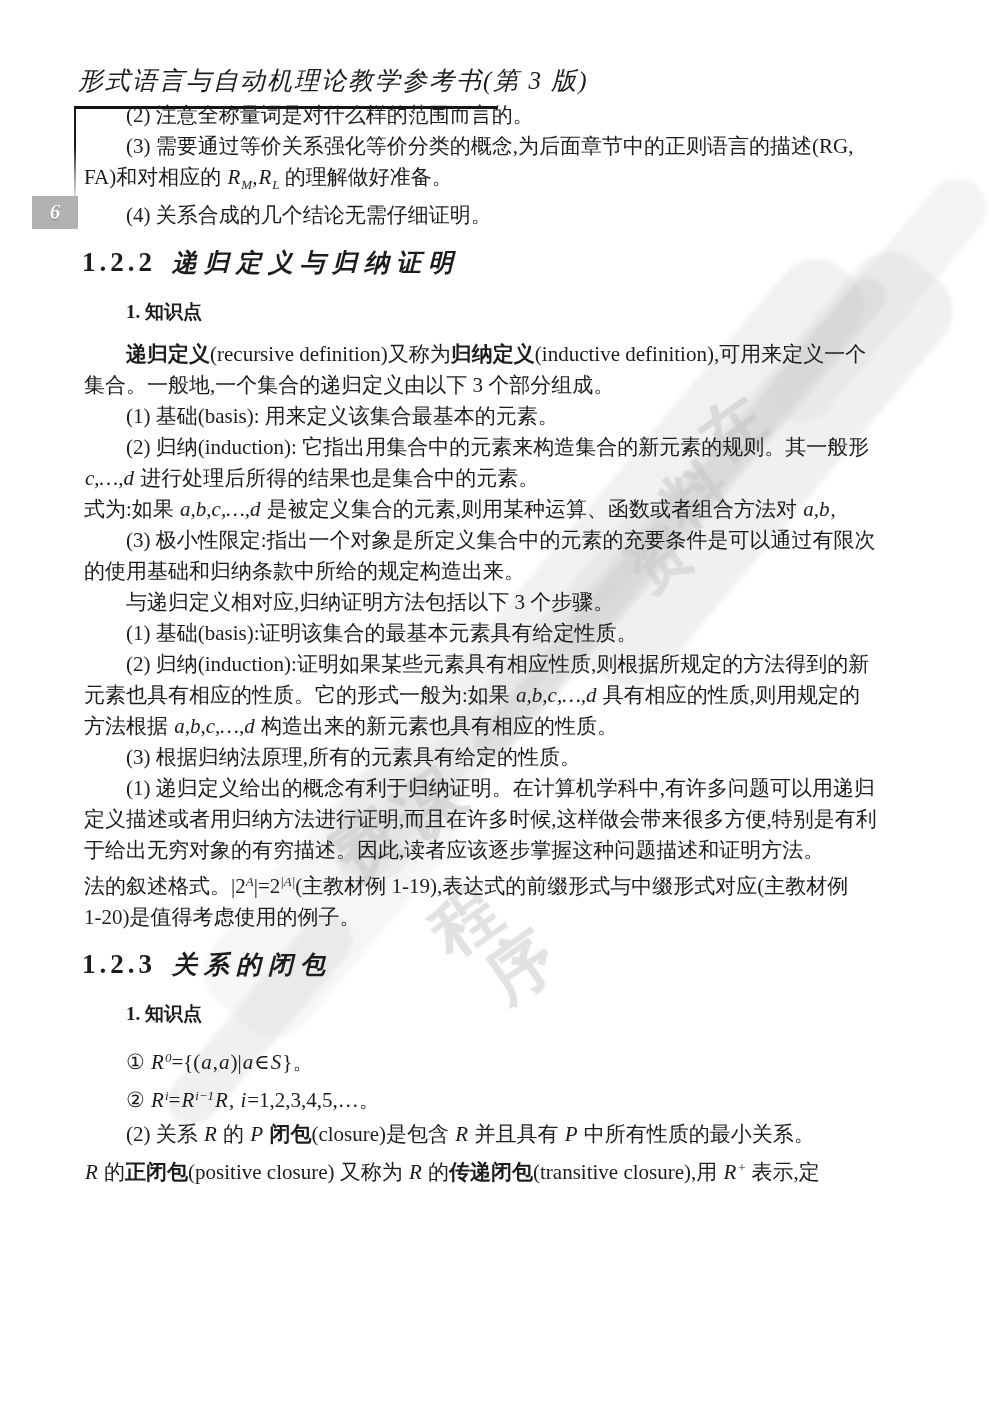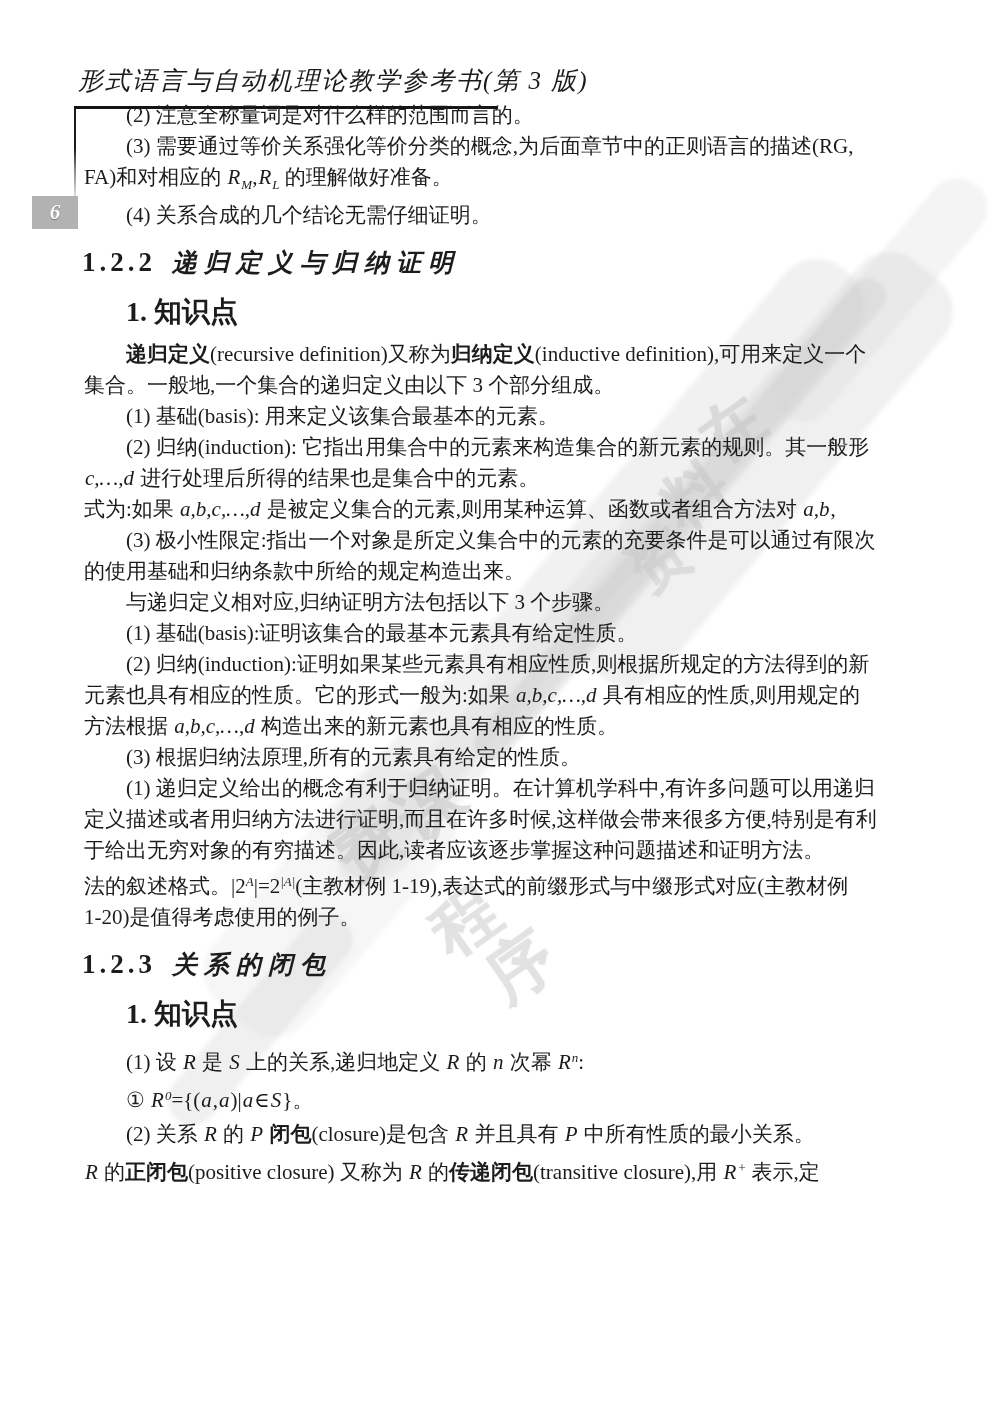--- a/index.html
+++ b/index.html
@@ -54,21 +54,21 @@
   .line.mathline{line-height:34px;}
   .h2{
     margin:16px 0 12px -2px;
     white-space:nowrap;
   }
   .h2 .num{font-size:27px;font-weight:bold;letter-spacing:4px;}
   .h2 .ttl{font-size:25px;font-weight:bold;font-style:italic;letter-spacing:7px;margin-left:16px;}
   .h3{
     margin:16px 0 12px;
     padding-left:42px;
-    font-weight:bold;font-size:28px;
+    font-weight:bold;font-size:19px;
   }
   .sg-n{}
   .sg-b{font-weight:bold;}
   .sg-i{font-style:italic;padding:0 1px;}
   .sg-sub{font-style:italic;font-size:13px;vertical-align:-5px;}
   .sg-sup{font-style:italic;font-size:13px;vertical-align:7px;}
 </style>
 </head>
 <body>
 
@@ -120,19 +120,19 @@
       <div class="line"><span class="sg-n">元素也具有相应的性质。它的形式一般为:如果 </span><span class="sg-i">a,b,c,…,d</span><span class="sg-n"> 具有相应的性质,则用规定的</span></div>
       <div class="line"><span class="sg-n">方法根据 </span><span class="sg-i">a,b,c,…,d</span><span class="sg-n"> 构造出来的新元素也具有相应的性质。</span></div>
       <div class="line ind"><span class="sg-n">(3) 根据归纳法原理,所有的元素具有给定的性质。</span></div>
       <div class="line ind"><span class="sg-n">(1) 递归定义给出的概念有利于归纳证明。在计算机学科中,有许多问题可以用递归</span></div>
       <div class="line"><span class="sg-n">定义描述或者用归纳方法进行证明,而且在许多时候,这样做会带来很多方便,特别是有利</span></div>
       <div class="line"><span class="sg-n">于给出无穷对象的有穷描述。因此,读者应该逐步掌握这种问题描述和证明方法。</span></div>
       <div class="line"><span class="sg-n">法的叙述格式。|2</span><span class="sg-sup">A</span><span class="sg-n">|=2</span><span class="sg-sup">|A|</span><span class="sg-n">(主教材例 1-19),表达式的前缀形式与中缀形式对应(主教材例</span></div>
       <div class="line"><span class="sg-n">1-20)是值得考虑使用的例子。</span></div>
       <div class="h2"><span class="num">1.2.3</span><span class="ttl">关系的闭包</span></div>
       <div class="h3">1. 知识点</div>
-      <div class="line ind mathline"><span class="sg-n">(1) 设 </span><span class="sg-i">R</span><span class="sg-n"> 是 </span><span class="sg-i">S</span><span class="sg-n"> 上的关系,递归地定义 </span><span class="sg-i">R</span><span class="sg-n"> 的 </span><span class="sg-i">n</span><span class="sg-n"> 次幂 </span><span class="sg-i">R</span><span class="sg-sup">n</span><span class="sg-n">:</span></div>
       <div class="line ind mathline"><span class="sg-n">① </span><span class="sg-i">R</span><span class="sg-sup">0</span><span class="sg-n">={(</span><span class="sg-i">a</span><span class="sg-n">,</span><span class="sg-i">a</span><span class="sg-n">)|</span><span class="sg-i">a</span><span class="sg-n">∈</span><span class="sg-i">S</span><span class="sg-n">}。</span></div>
+      <div class="line ind mathline"><span class="sg-n">② </span><span class="sg-i">R</span><span class="sg-sup">i</span><span class="sg-n">=</span><span class="sg-i">R</span><span class="sg-sup">i−1</span><span class="sg-i">R</span><span class="sg-n">, </span><span class="sg-i">i</span><span class="sg-n">=1,2,3,4,5,…。</span></div>
       <div class="line ind mathline"><span class="sg-n">(2) 关系 </span><span class="sg-i">R</span><span class="sg-n"> 的 </span><span class="sg-i">P</span><span class="sg-n"> </span><span class="sg-b">闭包</span><span class="sg-n">(closure)是包含 </span><span class="sg-i">R</span><span class="sg-n"> 并且具有 </span><span class="sg-i">P</span><span class="sg-n"> 中所有性质的最小关系。</span></div>
       <div class="line mathline"><span class="sg-i">R</span><span class="sg-n"> 的</span><span class="sg-b">正闭包</span><span class="sg-n">(positive closure) 又称为 </span><span class="sg-i">R</span><span class="sg-n"> 的</span><span class="sg-b">传递闭包</span><span class="sg-n">(transitive closure),用 </span><span class="sg-i">R</span><span class="sg-sup">+</span><span class="sg-n"> 表示,定</span></div>
     </div>
 
 </div>
 
 </body></html>

